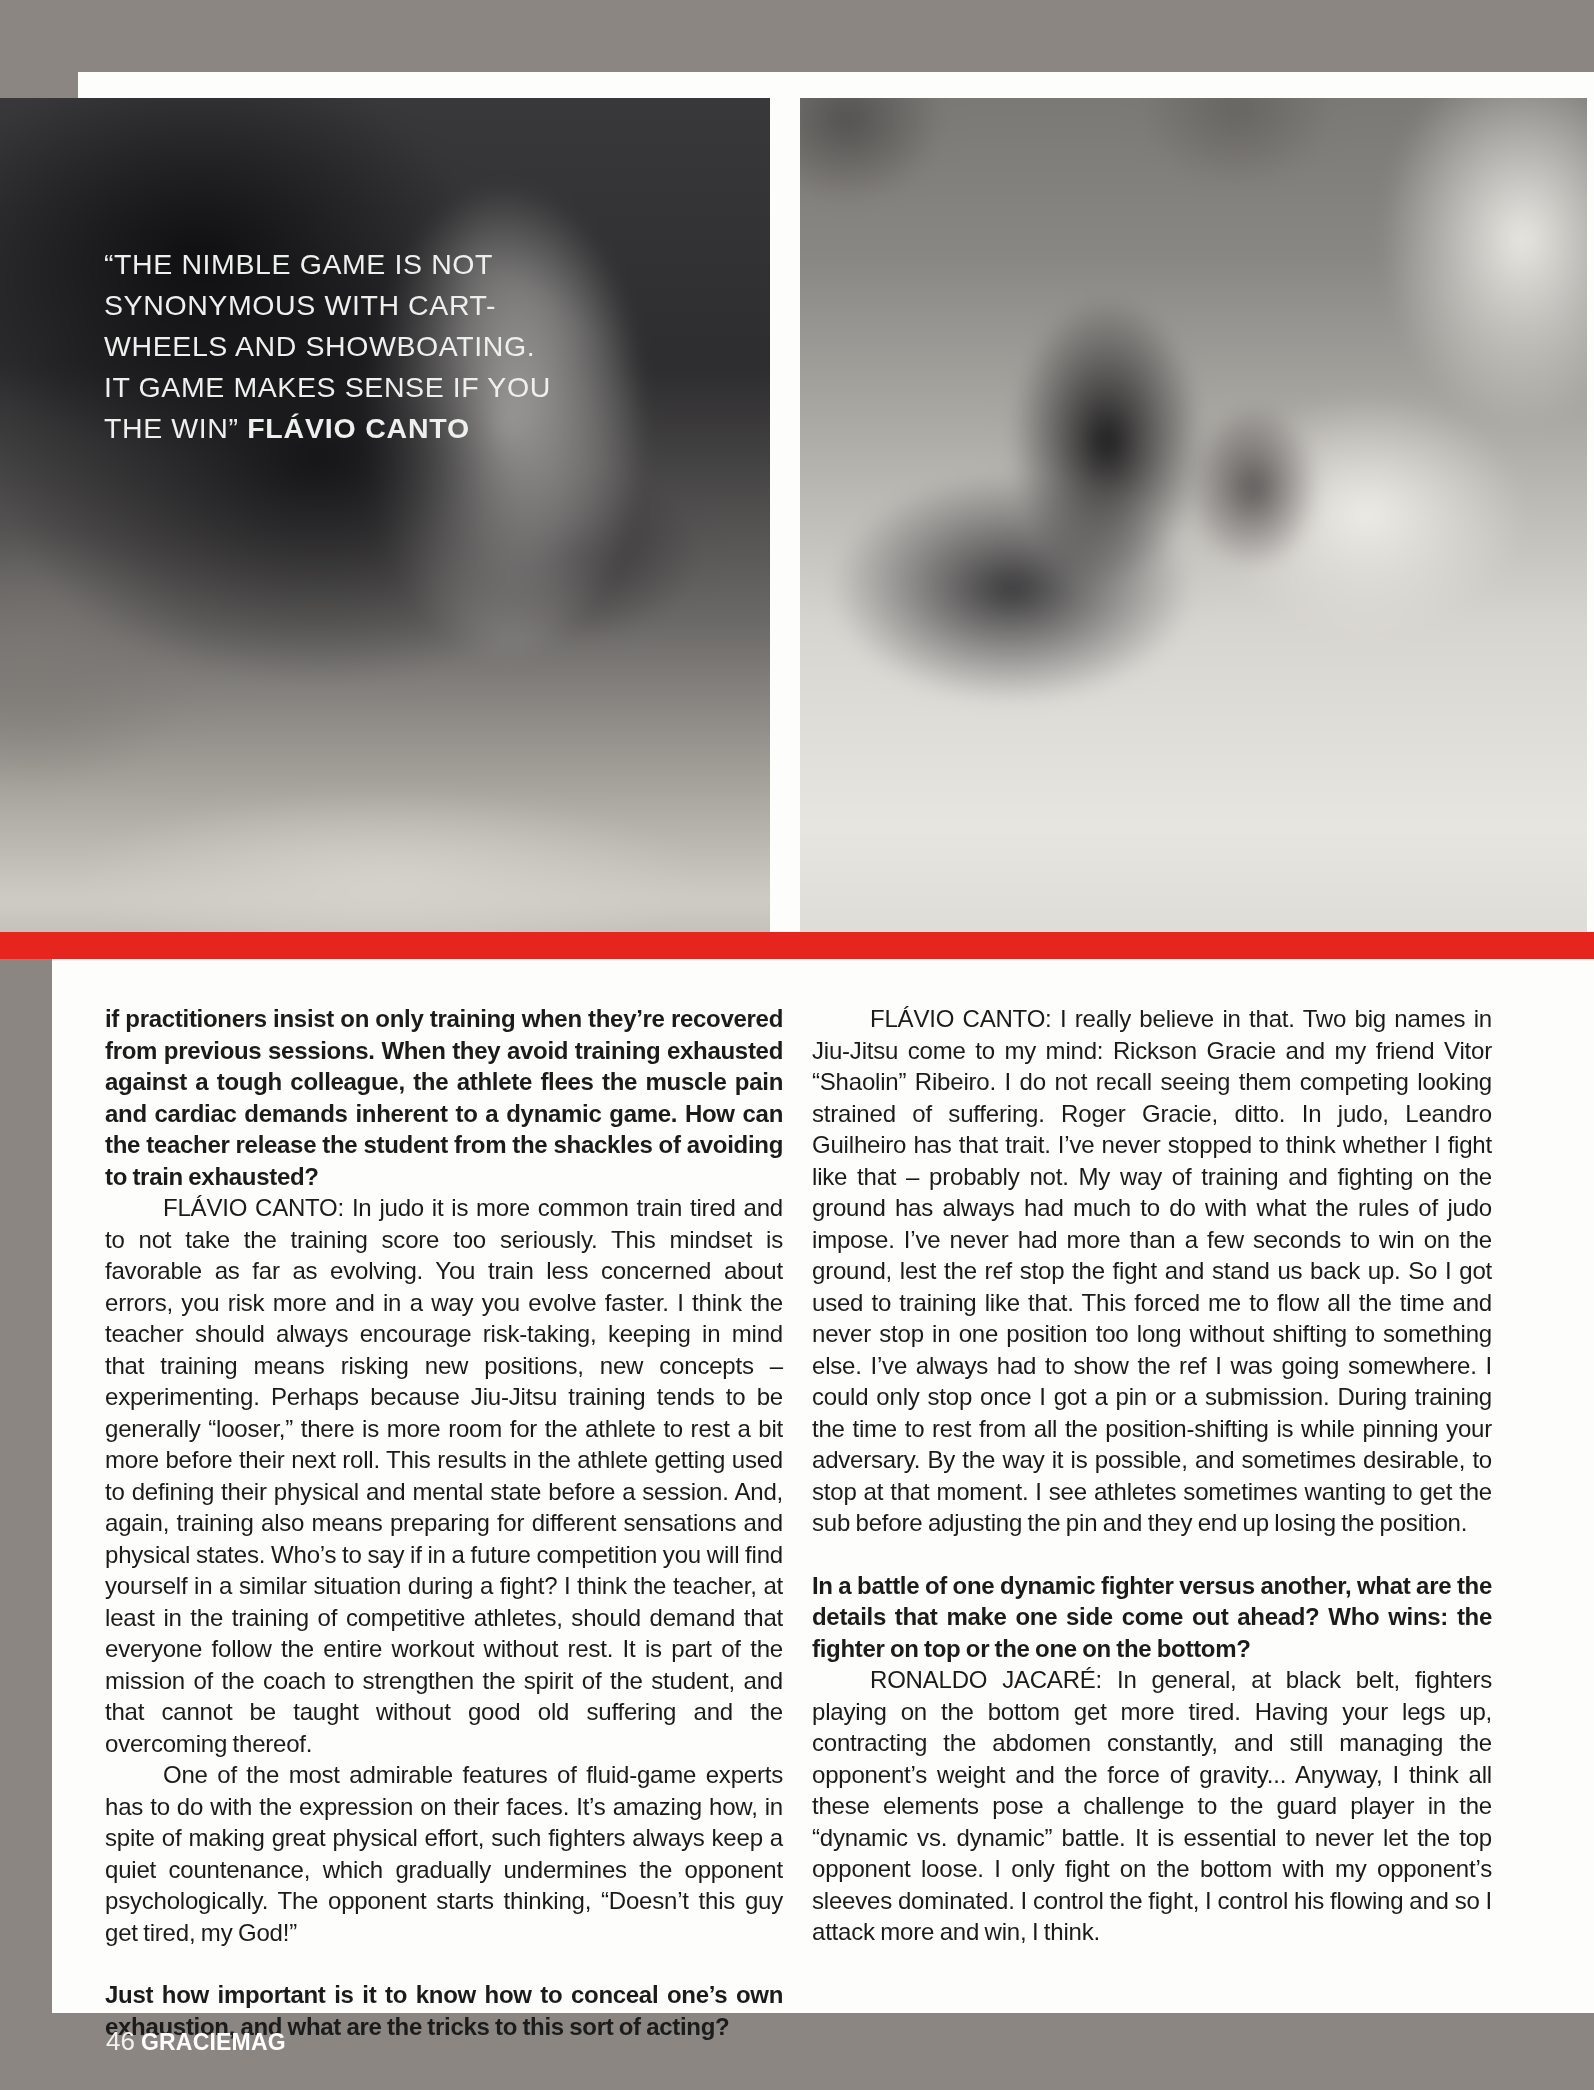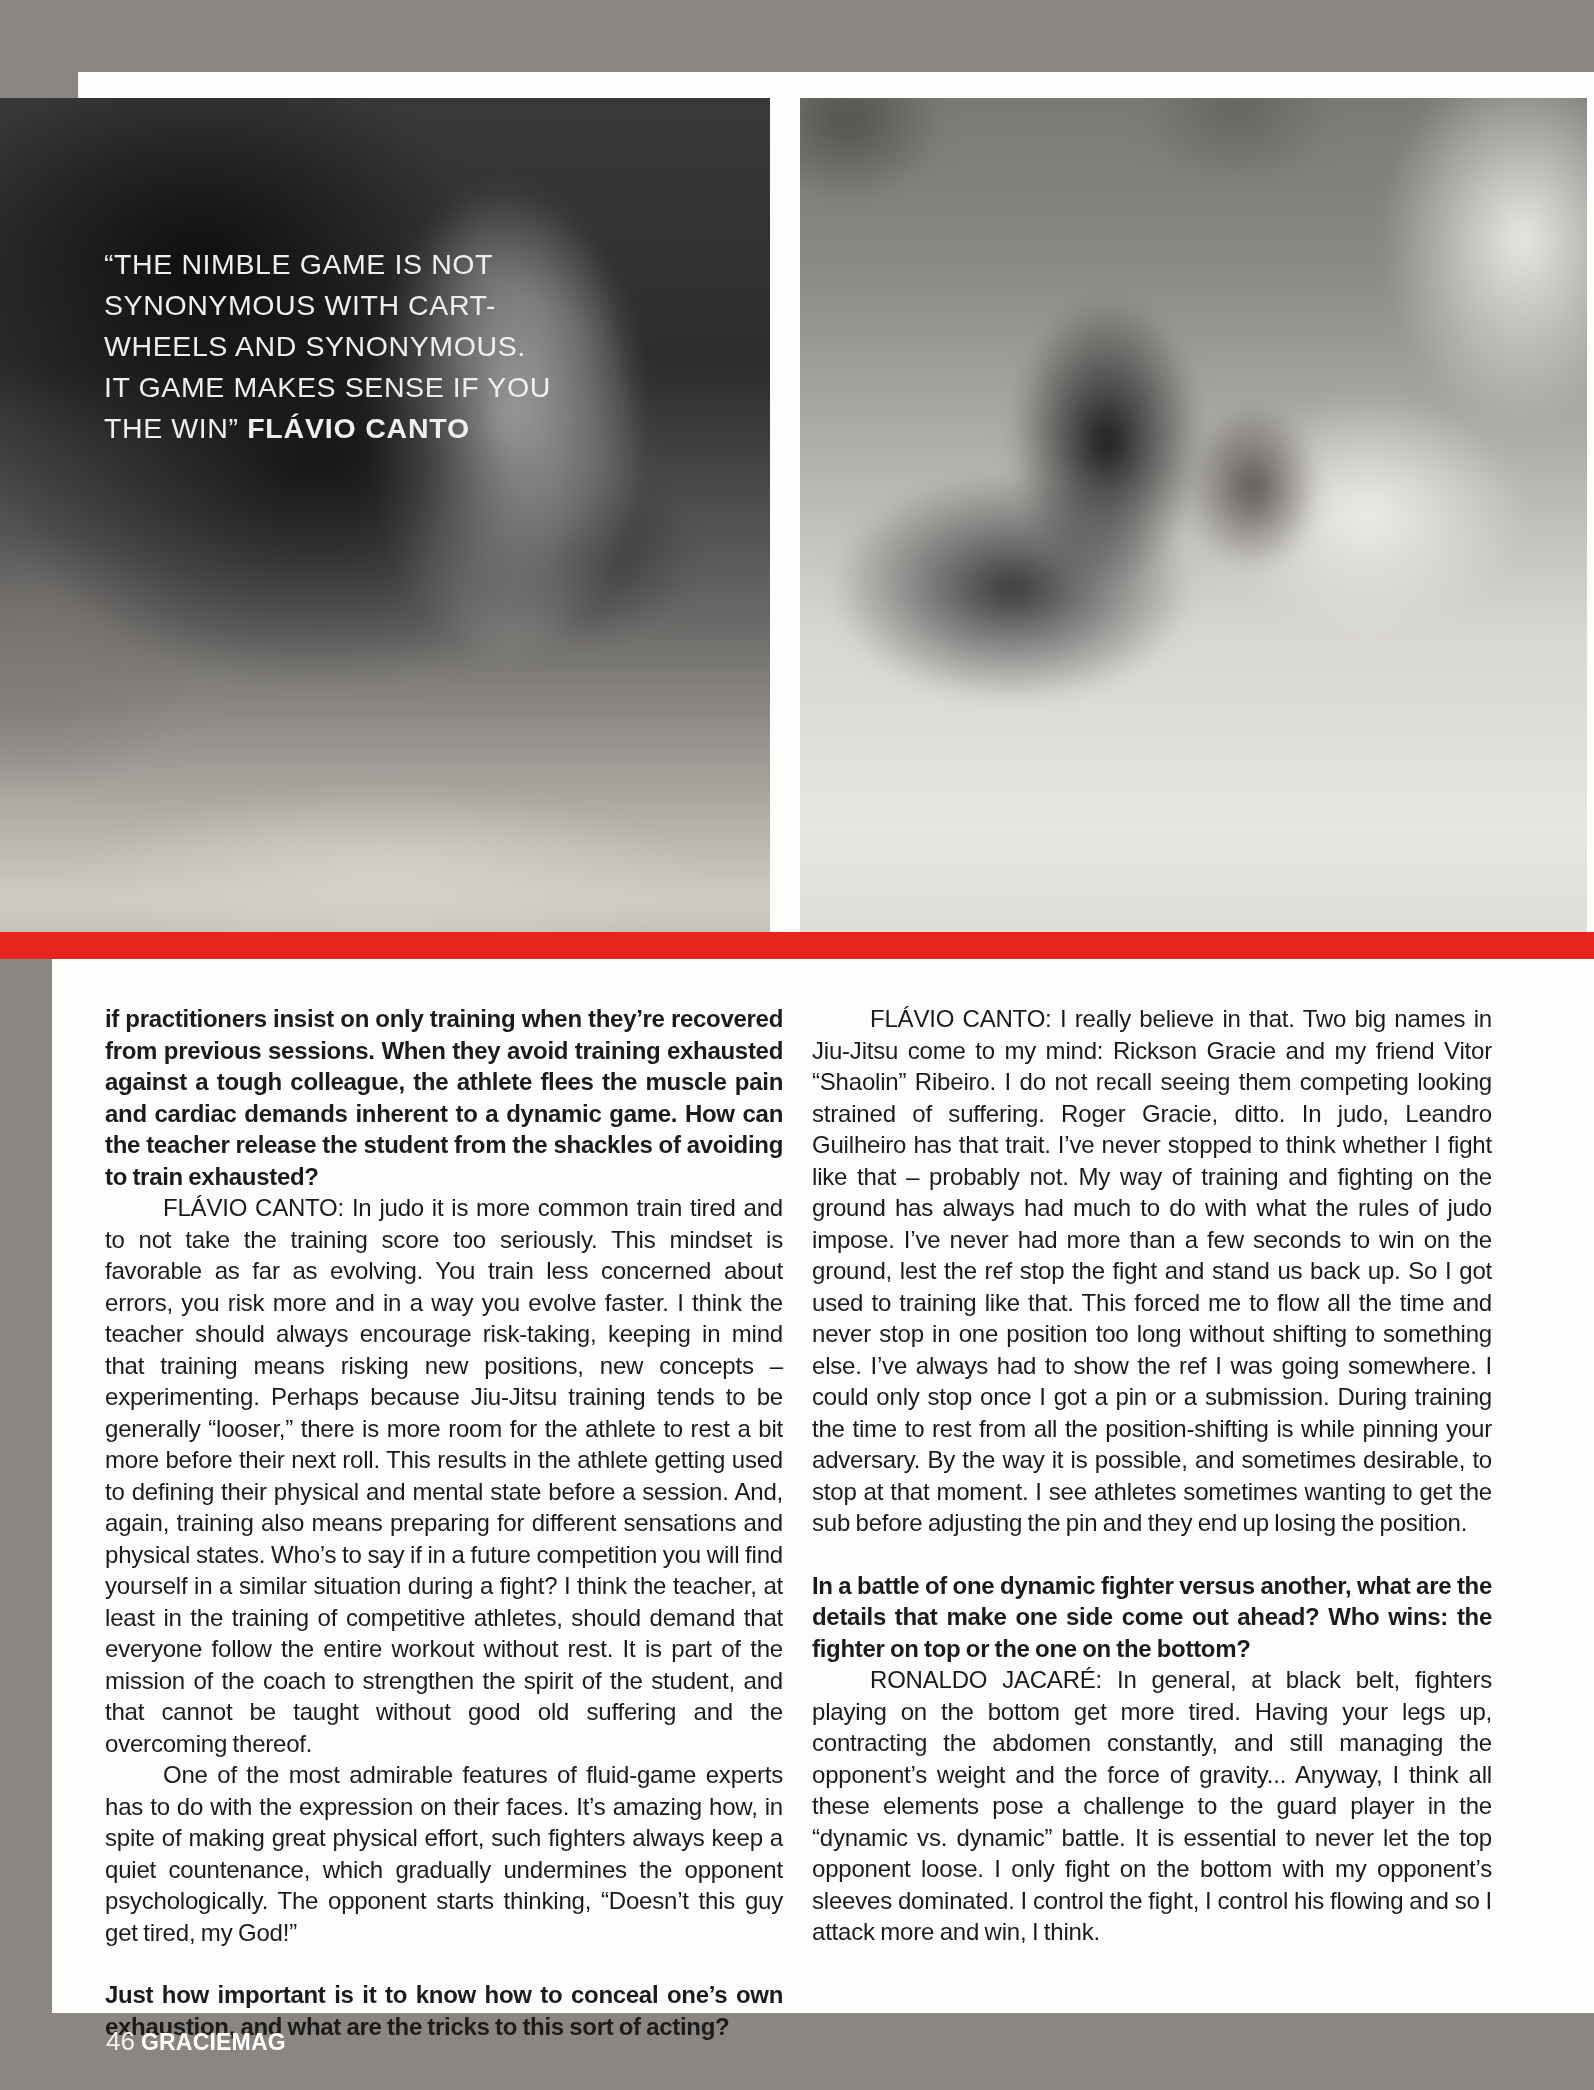--- a/index.html
+++ b/index.html
@@ -102,21 +102,21 @@
     <div class="photo photo-left" aria-label="black-and-white photo of two judo athletes grappling upside down, dark gi and white gi entangled">
       <div class="photo-blur"></div>
     </div>
     <div class="photo photo-right" aria-label="black-and-white photo of two judo athletes fighting on the ground on a light mat">
       <div class="photo-blur"></div>
     </div>
 
     <div class="pull-quote">
       <div>“THE NIMBLE GAME IS NOT</div>
       <div>SYNONYMOUS WITH CART-</div>
-      <div>WHEELS AND SYNONYMOUS.</div>
+      <div>WHEELS AND SHOWBOATING.</div>
       <div>IT GAME MAKES SENSE IF YOU</div>
       <div><span>THE WIN” </span><span class="attribution">FLÁVIO CANTO</span></div>
     </div>
   </div>
 
   <div class="red-bar"></div>
 
   <div class="body-sheet">
     <div class="column col-left">
       <p class="para-bold">if practitioners insist on only training when they’re recovered from previous sessions. When they avoid training exhausted against a tough colleague, the athlete flees the muscle pain and cardiac demands inherent to a dynamic game. How can the teacher release the student from the shackles of avoiding to train exhausted?</p>

